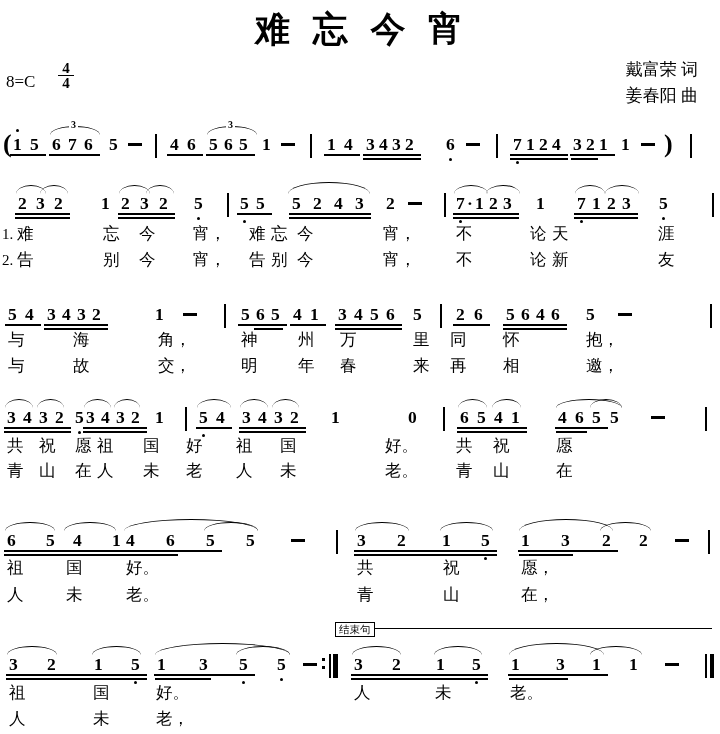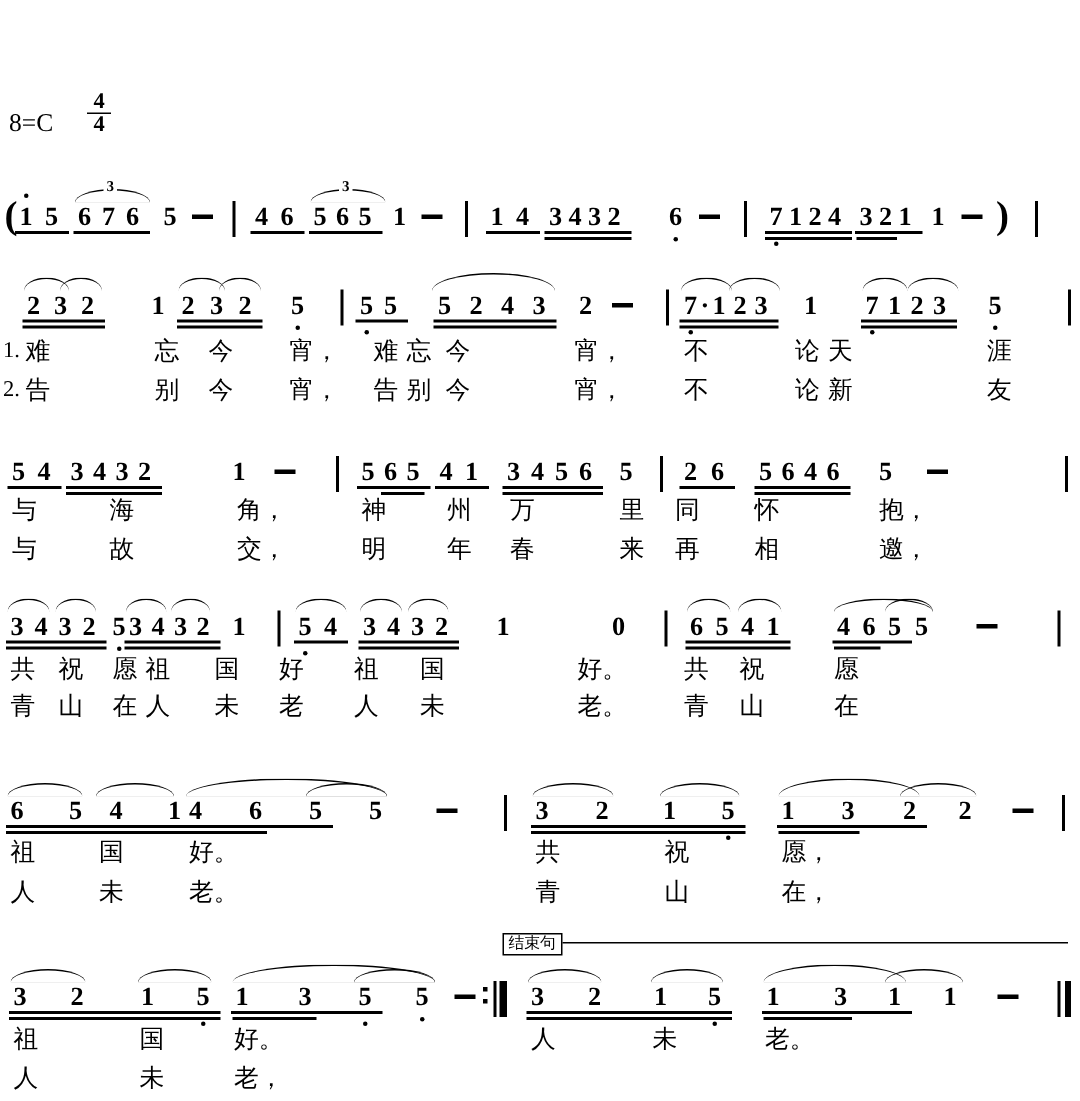--- a/index.html
+++ b/index.html
@@ -33,24 +33,29 @@
   .vline{position:absolute;height:1.3px;background:#000;}
   .vlabel{position:absolute;font-size:10.5px;line-height:13px;border:1.1px solid #000;
     background:#fff;padding:0 3px;}
   .thick{position:absolute;width:4.5px;height:24px;background:#000;}
   .rdot{position:absolute;width:3px;height:3px;background:#000;}
 </style>
 </head>
 <body>
 
 <div id="sheet">
+  <div id="title">难 忘 今 宵</div>
   <div id="keysig">8=C</div>
   <div id="timesig">
     <div class="num">4</div>
     <div>4</div>
+  </div>
+  <div id="credits">
+    <div>戴富荣 词</div>
+    <div>姜春阳 曲</div>
   </div>
   <div id="score"></div>
 <div class="paren" style="left: 3px; top: 131px;">(</div>
     <div class="grp" style="left: 10px; top: 135px; width: 36px;">
       <div class="dg" style="left: 3px;">1</div>
       <div class="odot" style="left: 6px; top: -6px;"></div>
       <div class="dg" style="left: 20px;">5</div>
       <div class="l1"></div>
     </div>
     <div class="grp" style="left: 49px; top: 135px; width: 51px;">

